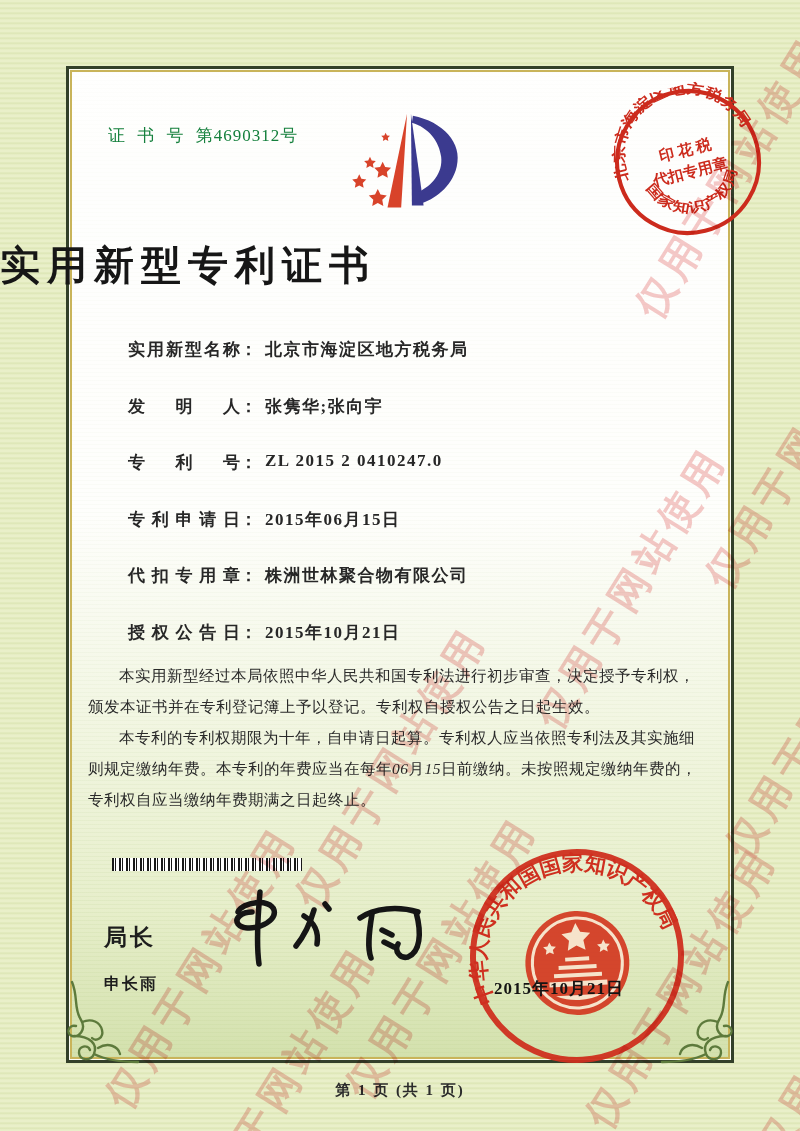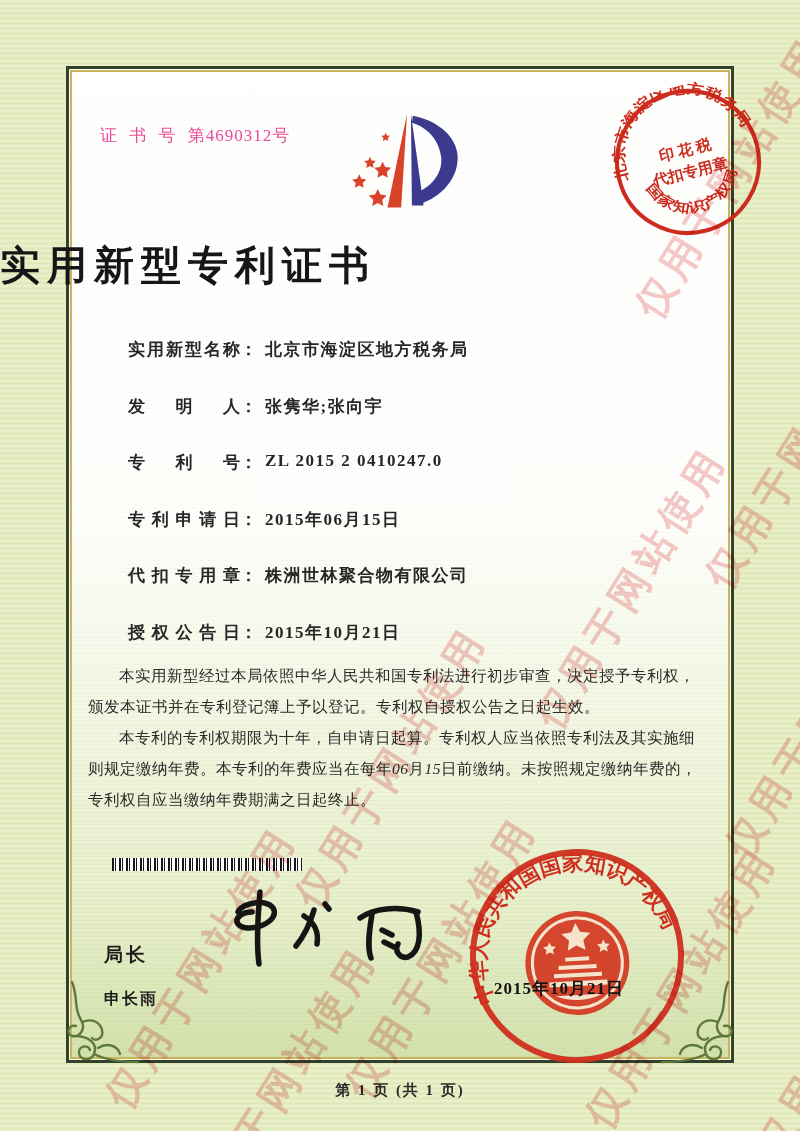--- a/index.html
+++ b/index.html
@@ -19,21 +19,21 @@
   .frame-inner {
     position:absolute; inset:1px;
     border:2px solid #c9b45a;
     background:
       linear-gradient(180deg, rgba(255,255,255,0.9) 0%, rgba(255,255,255,0.75) 45%, rgba(214,228,170,0.55) 85%, rgba(198,216,150,0.75) 100%),
       repeating-linear-gradient(180deg, rgba(150,180,110,0.16) 0 1px, transparent 1px 4px),
       #fbfbf2;
   }
   .paper { position:absolute; inset:0; z-index:2; }
 
-  .cert-no { position:absolute; left:100px; top:124px; font-size:17px; color:#ec4899; letter-spacing:4px; }
+  .cert-no { position:absolute; left:108px; top:124px; font-size:17px; color:#15803d; letter-spacing:4px; }
   .cert-no .num { letter-spacing:1px; }
 
   .logo { position:absolute; left:330px; top:106px; width:156px; height:122px; }
 
   .stamp-small {
     position:absolute; left:612px; top:86px; width:152px; height:152px;
     transform:rotate(-14deg); z-index:3;
   }
 
   .title {
@@ -49,21 +49,21 @@
 
   .body-text { position:absolute; left:88px; top:660px; width:612px; font-size:15.5px; line-height:31px; color:#2a2a2a; font-style:oblique 7deg; }
   .body-text p { text-indent:2em; letter-spacing:0.5px; }
 
   .barcode {
     position:absolute; left:112px; top:858px; width:190px; height:13px;
     background:repeating-linear-gradient(90deg,#181818 0 2px,#fff 2px 3px,#181818 3px 4px,#fff 4px 7px,#181818 7px 9px,#fff 9px 10px,#181818 10px 11px,#fff 11px 14px);
   }
 
   .signer { position:absolute; left:104px; top:922px; font-family:"Liberation Sans","DejaVu Sans",sans-serif; font-weight:bold; color:#1d1d1d; }
-  .signer .line1 { font-size:19px; letter-spacing:3px;margin-top:20px; }
+  .signer .line1 { font-size:23px; letter-spacing:3px; }
   .signer .line2 { font-size:16px; letter-spacing:2px; margin-top:21px; }
 
   .signature { position:absolute; left:222px; top:882px; width:230px; height:100px; z-index:3; }
 
   .seal-big { position:absolute; left:466px; top:845px; width:222px; height:222px; z-index:3; transform:rotate(-3deg); }
   .seal-date {
     position:absolute; left:494px; top:977px; z-index:4;
     font-size:17px; font-weight:bold; color:#141414; letter-spacing:1px; white-space:nowrap;
   }
 

